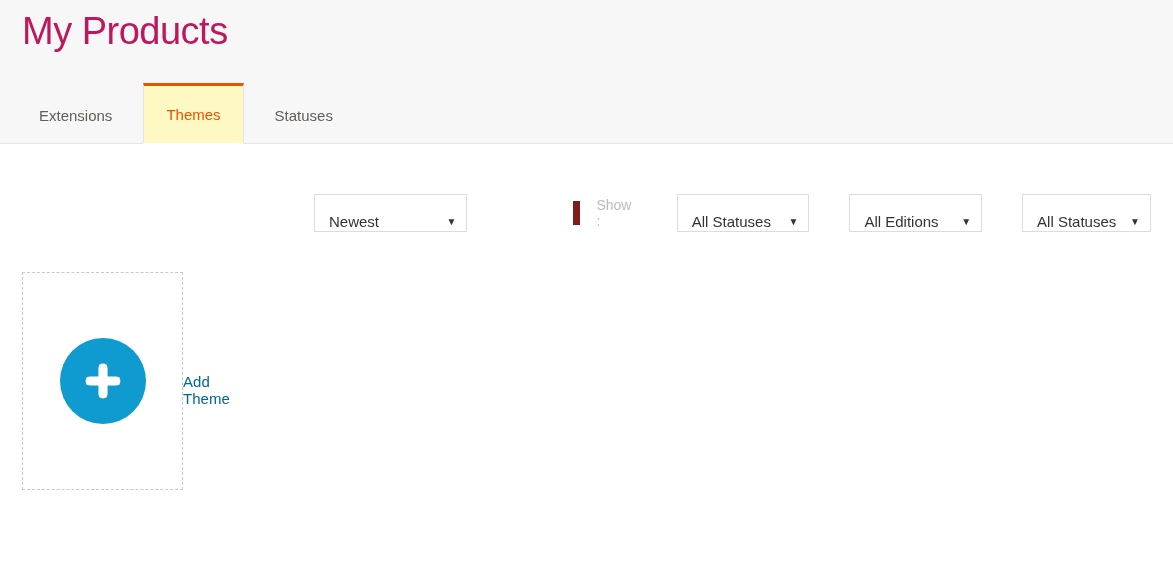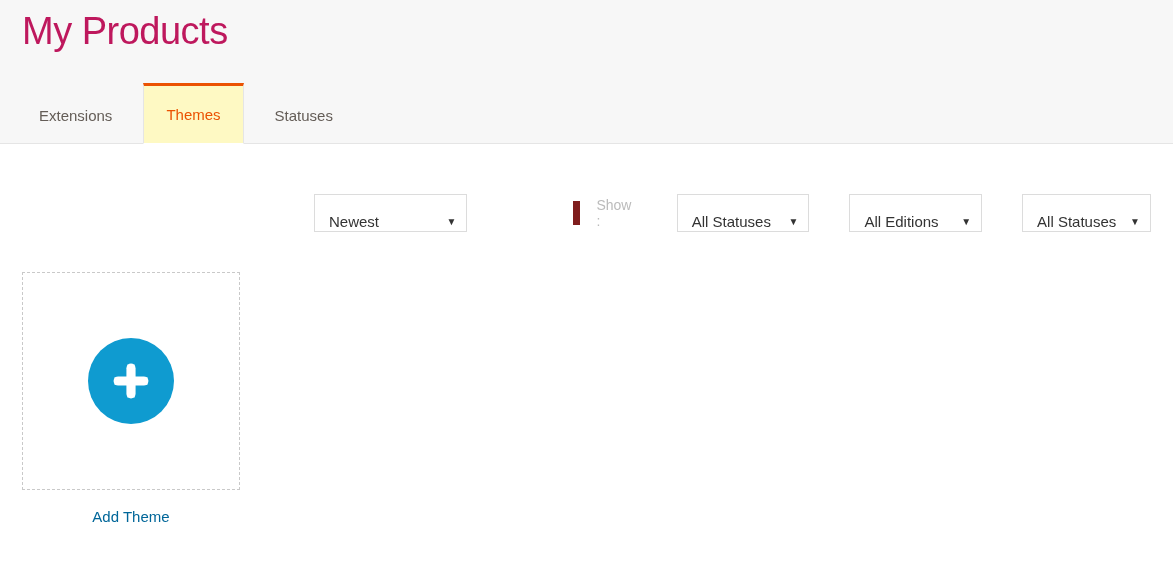--- a/index.html
+++ b/index.html
@@ -84,21 +84,21 @@
   .filter-select.statuses { margin-left: 24px; width: 134px; }
   .grid {
     padding: 0 22px 30px 22px;
     display: flex;
     flex-wrap: wrap;
     gap: 28px;
   }
   .card {
     width: 218px;
     display: flex;
-    flex-direction: column;
+    flex-direction: row;
     align-items: center;
     cursor: pointer;
   }
   .card-box {
     width: 218px;
     height: 218px;
     border: 1px dashed #c9c9c9;
     display: flex;
     align-items: center;
     justify-content: center;

